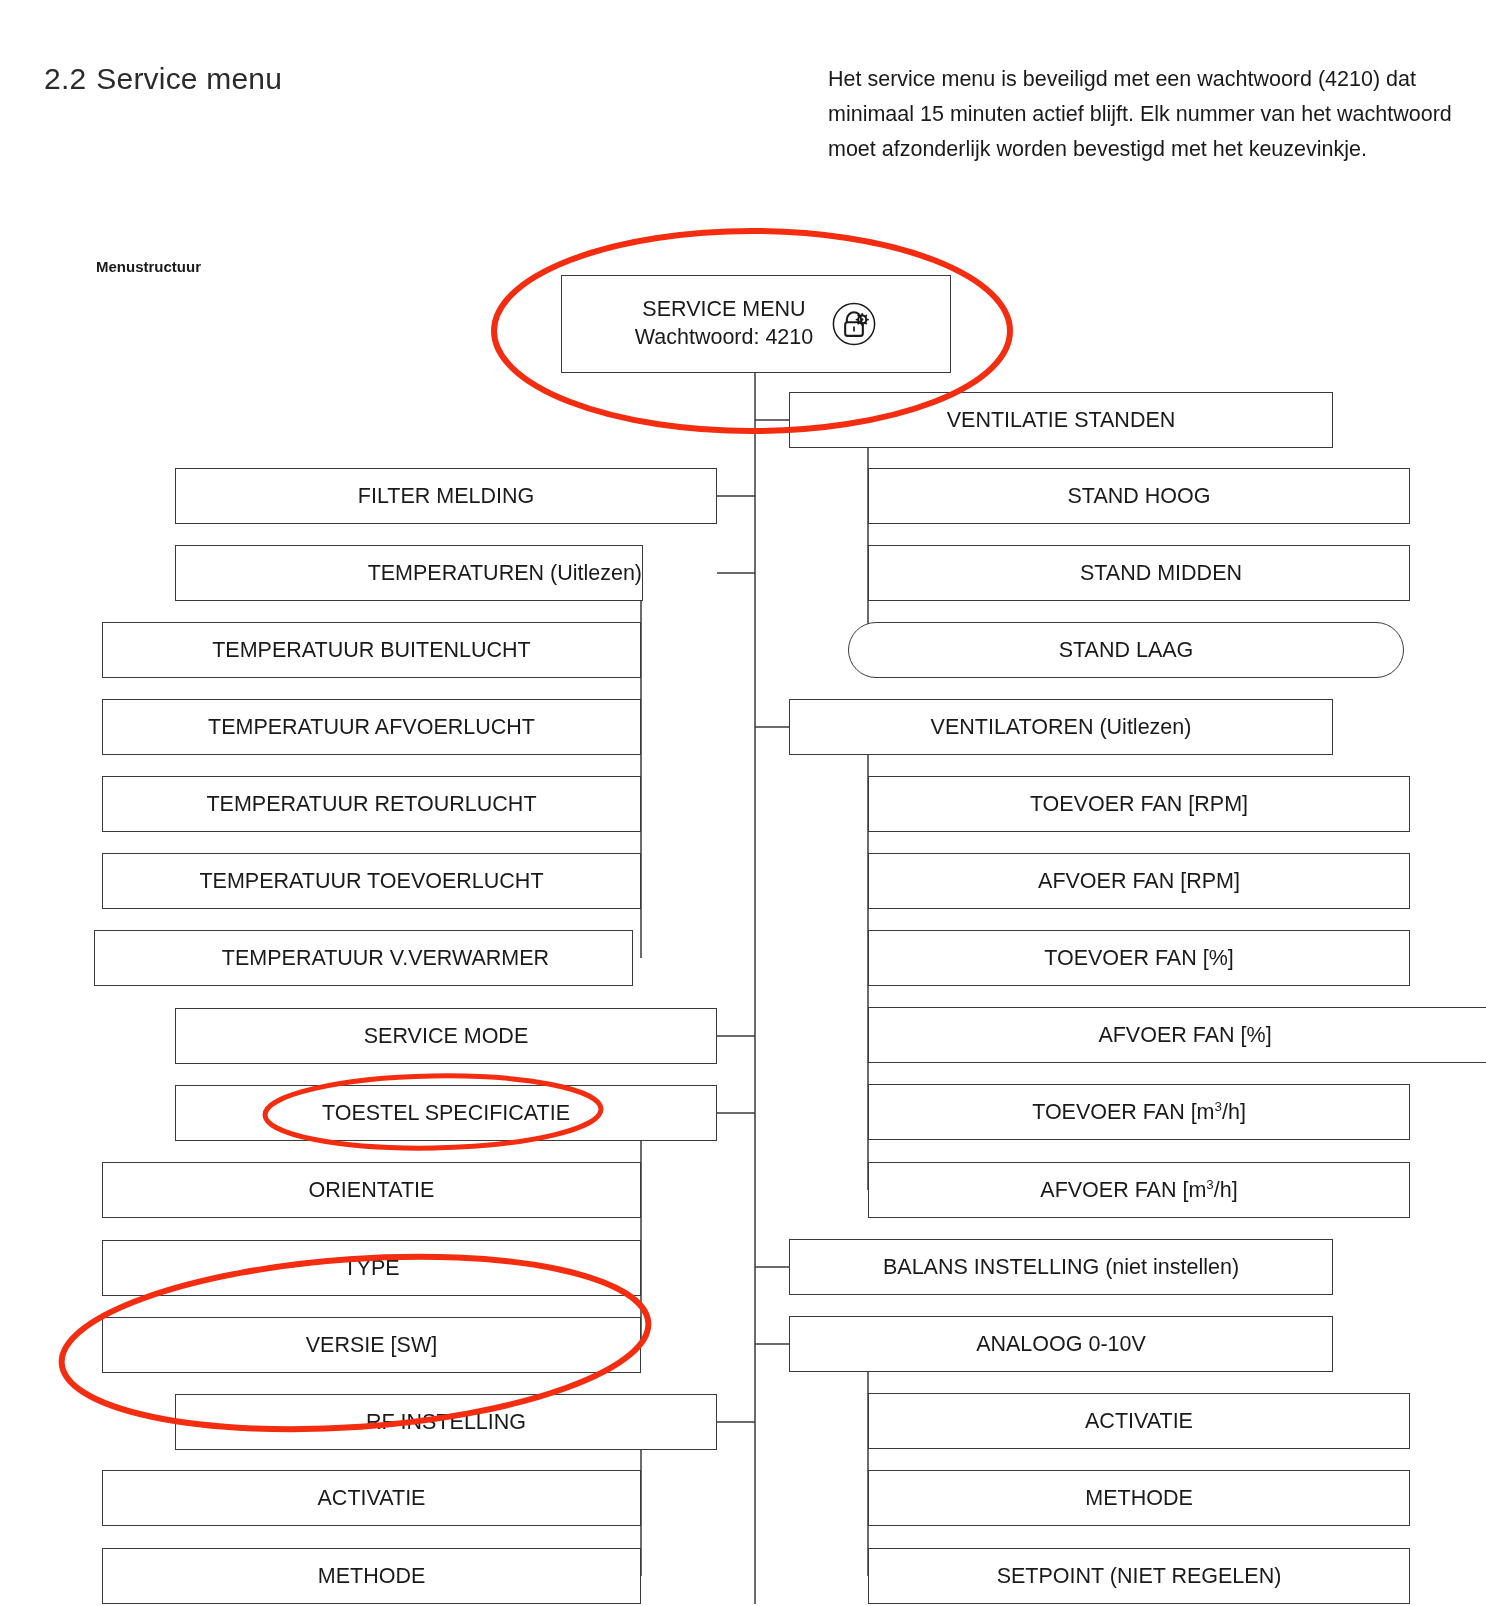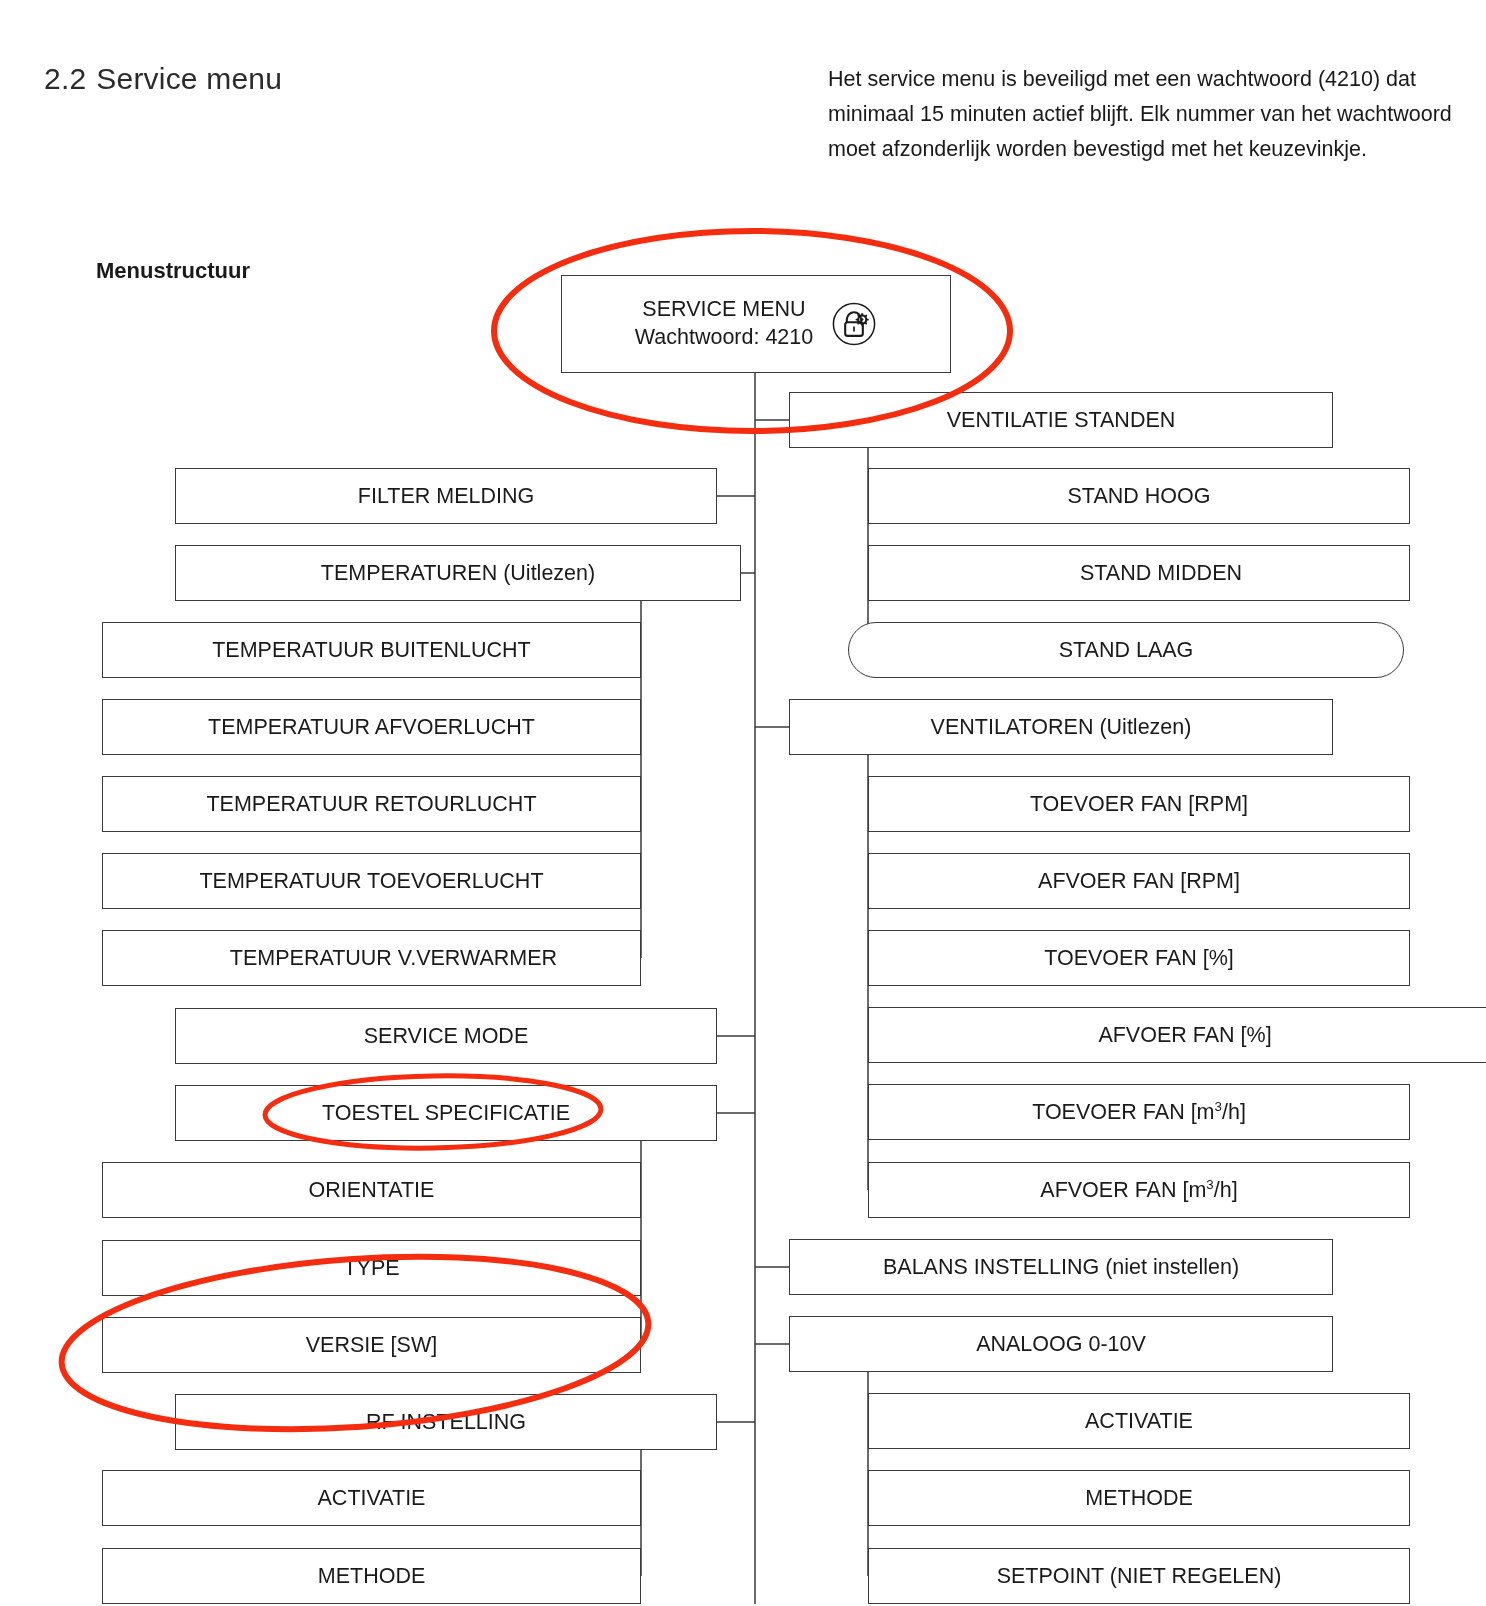--- a/index.html
+++ b/index.html
@@ -9,21 +9,21 @@
     color:#1a1a1a;
     position:relative;overflow:hidden;
   }
   .page{position:absolute;inset:0;}
 
   
   .h-sec{position:absolute;left:44px;top:62px;font-size:30px;font-weight:400;color:#2b2b2b;letter-spacing:.2px;}
   .h-sec .num{margin-right:10px;}
   .intro-left{position:absolute;left:96px;top:110px;width:640px;font-size:21.5px;line-height:1.62;color:#1a1a1a;}
   .intro-right{position:absolute;left:828px;top:62px;width:660px;font-size:21.5px;line-height:1.62;color:#1a1a1a;}
-  .menustruct{position:absolute;left:96px;top:258px;font-size:22px;font-weight:bold;color:#1a1a1a;}
+  .menustruct{position:absolute;left:96px;top:258px;font-size:15px;font-weight:bold;color:#1a1a1a;}
 
   
   .diagram{position:absolute;left:0;top:0;width:1486px;height:1606px;}
   .node{
     position:absolute;box-sizing:border-box;
     border:1.5px solid #3a3a3a;background:#fff;
     display:flex;align-items:center;justify-content:center;
     font-size:21.5px;color:#1a1a1a;white-space:nowrap;
   }
   .node.root{flex-direction:row;gap:18px;}
@@ -109,36 +109,36 @@
                   <line x1="3.2" y1="3.2" x2="4.2" y2="4.2"></line>
                   <line x1="-4.2" y1="4.2" x2="-3.2" y2="3.2"></line>
                   <line x1="3.2" y1="-3.2" x2="4.2" y2="-4.2"></line>
                 </g>
               </g>
             </svg></div>
         </div>
         <div class="node" style="left: 175px; top: 468px; width: 542px; height: 56px;">
           <span>FILTER MELDING</span>
         </div>
-        <div class="node" style="left: 175px; top: 545px; width: 566px; height: 56px;">
+        <div class="node" style="left: 175px; top: 545px; width: 468px; height: 56px; justify-content: flex-end;">
           <span>TEMPERATUREN (Uitlezen)</span>
         </div>
         <div class="node" style="left: 102px; top: 622px; width: 539px; height: 56px;">
           <span>TEMPERATUUR BUITENLUCHT</span>
         </div>
         <div class="node" style="left: 102px; top: 699px; width: 539px; height: 56px;">
           <span>TEMPERATUUR AFVOERLUCHT</span>
         </div>
         <div class="node" style="left: 102px; top: 776px; width: 539px; height: 56px;">
           <span>TEMPERATUUR RETOURLUCHT</span>
         </div>
         <div class="node" style="left: 102px; top: 853px; width: 539px; height: 56px; justify-content: center;">
           <span>TEMPERATUUR TOEVOERLUCHT</span>
         </div>
-        <div class="node" style="left: 102px; top: 930px; width: 539px; height: 56px; padding-left: 44px;">
+        <div class="node" style="left: 94px; top: 930px; width: 539px; height: 56px; padding-left: 44px;">
           <span>TEMPERATUUR V.VERWARMER</span>
         </div>
         <div class="node" style="left: 175px; top: 1008px; width: 542px; height: 56px;">
           <span>SERVICE MODE</span>
         </div>
         <div class="node" style="left: 175px; top: 1085px; width: 542px; height: 56px;">
           <span>TOESTEL SPECIFICATIE</span>
         </div>
         <div class="node" style="left: 102px; top: 1162px; width: 539px; height: 56px;">
           <span>ORIENTATIE</span>

